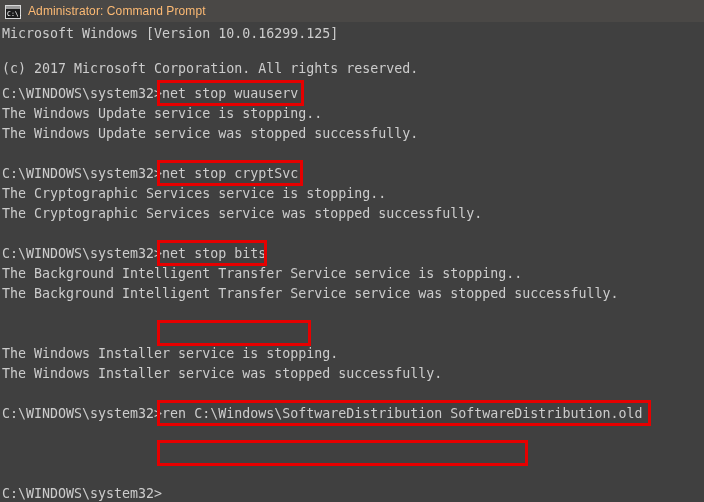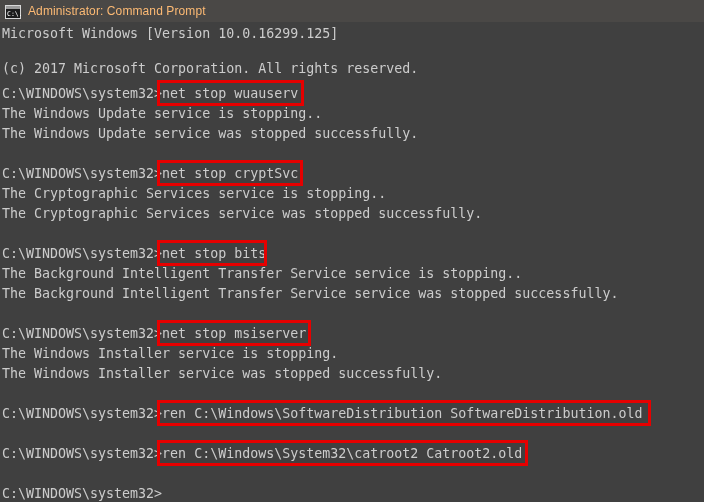--- a/index.html
+++ b/index.html
@@ -95,25 +95,23 @@
       <div class="line" style="top: 37px; text-align: right;">(c) 2017 Microsoft Corporation. All rights reserved.</div>
       <div class="line" style="top: 62px;">C:\WINDOWS\system32&gt;net stop wuauserv</div>
       <div class="line" style="top: 82px;">The Windows Update service is stopping..</div>
       <div class="line" style="top: 102px;">The Windows Update service was stopped successfully.</div>
       <div class="line" style="top: 142px;">C:\WINDOWS\system32&gt;net stop cryptSvc</div>
       <div class="line" style="top: 162px;">The Cryptographic Services service is stopping..</div>
       <div class="line" style="top: 182px;">The Cryptographic Services service was stopped successfully.</div>
       <div class="line" style="top: 222px;">C:\WINDOWS\system32&gt;net stop bits</div>
       <div class="line" style="top: 242px;">The Background Intelligent Transfer Service service is stopping..</div>
       <div class="line" style="top: 262px;">The Background Intelligent Transfer Service service was stopped successfully.</div>
-      <div class="line" style="top: 302px;">C:\WINDOWS\system32&gt;net stop msiserver</div>
       <div class="line" style="top: 322px; text-align: center;">The Windows Installer service is stopping.</div>
       <div class="line" style="top: 342px;">The Windows Installer service was stopped successfully.</div>
       <div class="line" style="top: 382px;">C:\WINDOWS\system32&gt;ren C:\Windows\SoftwareDistribution SoftwareDistribution.old</div>
-      <div class="line" style="top: 422px;">C:\WINDOWS\system32&gt;ren C:\Windows\System32\catroot2 Catroot2.old</div>
       <div class="line" style="top: 462px;">C:\WINDOWS\system32&gt;</div>
       <div class="highlight-box" style="left: 157px; top: 58px; width: 147px; height: 26px; border-color: rgb(230, 0, 0);"></div>
       <div class="highlight-box" style="left: 157px; top: 138px; width: 146px; height: 26px; border-color: rgb(230, 0, 0);"></div>
       <div class="highlight-box" style="left: 157px; top: 218px; width: 110px; height: 26px; border-color: rgb(230, 0, 0);"></div>
       <div class="highlight-box" style="left: 157px; top: 298px; width: 154px; height: 26px; border-color: rgb(230, 0, 0);"></div>
       <div class="highlight-box" style="left: 157px; top: 378px; width: 494px; height: 26px; border-color: rgb(230, 0, 0);"></div>
       <div class="highlight-box" style="left: 157px; top: 418px; width: 371px; height: 26px; border-color: rgb(230, 0, 0);"></div>
     </div>
 
 </div>

